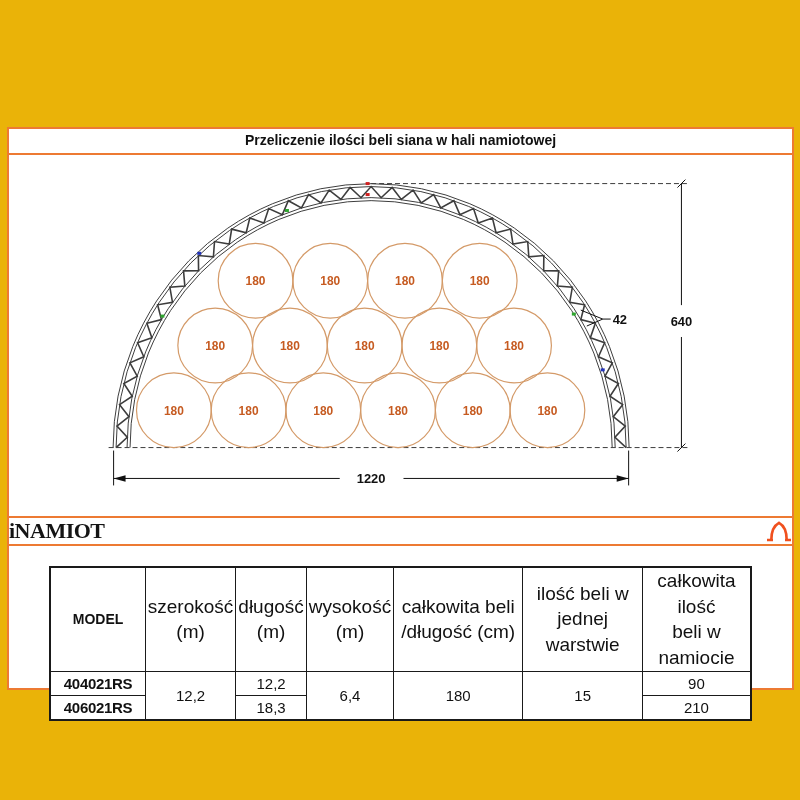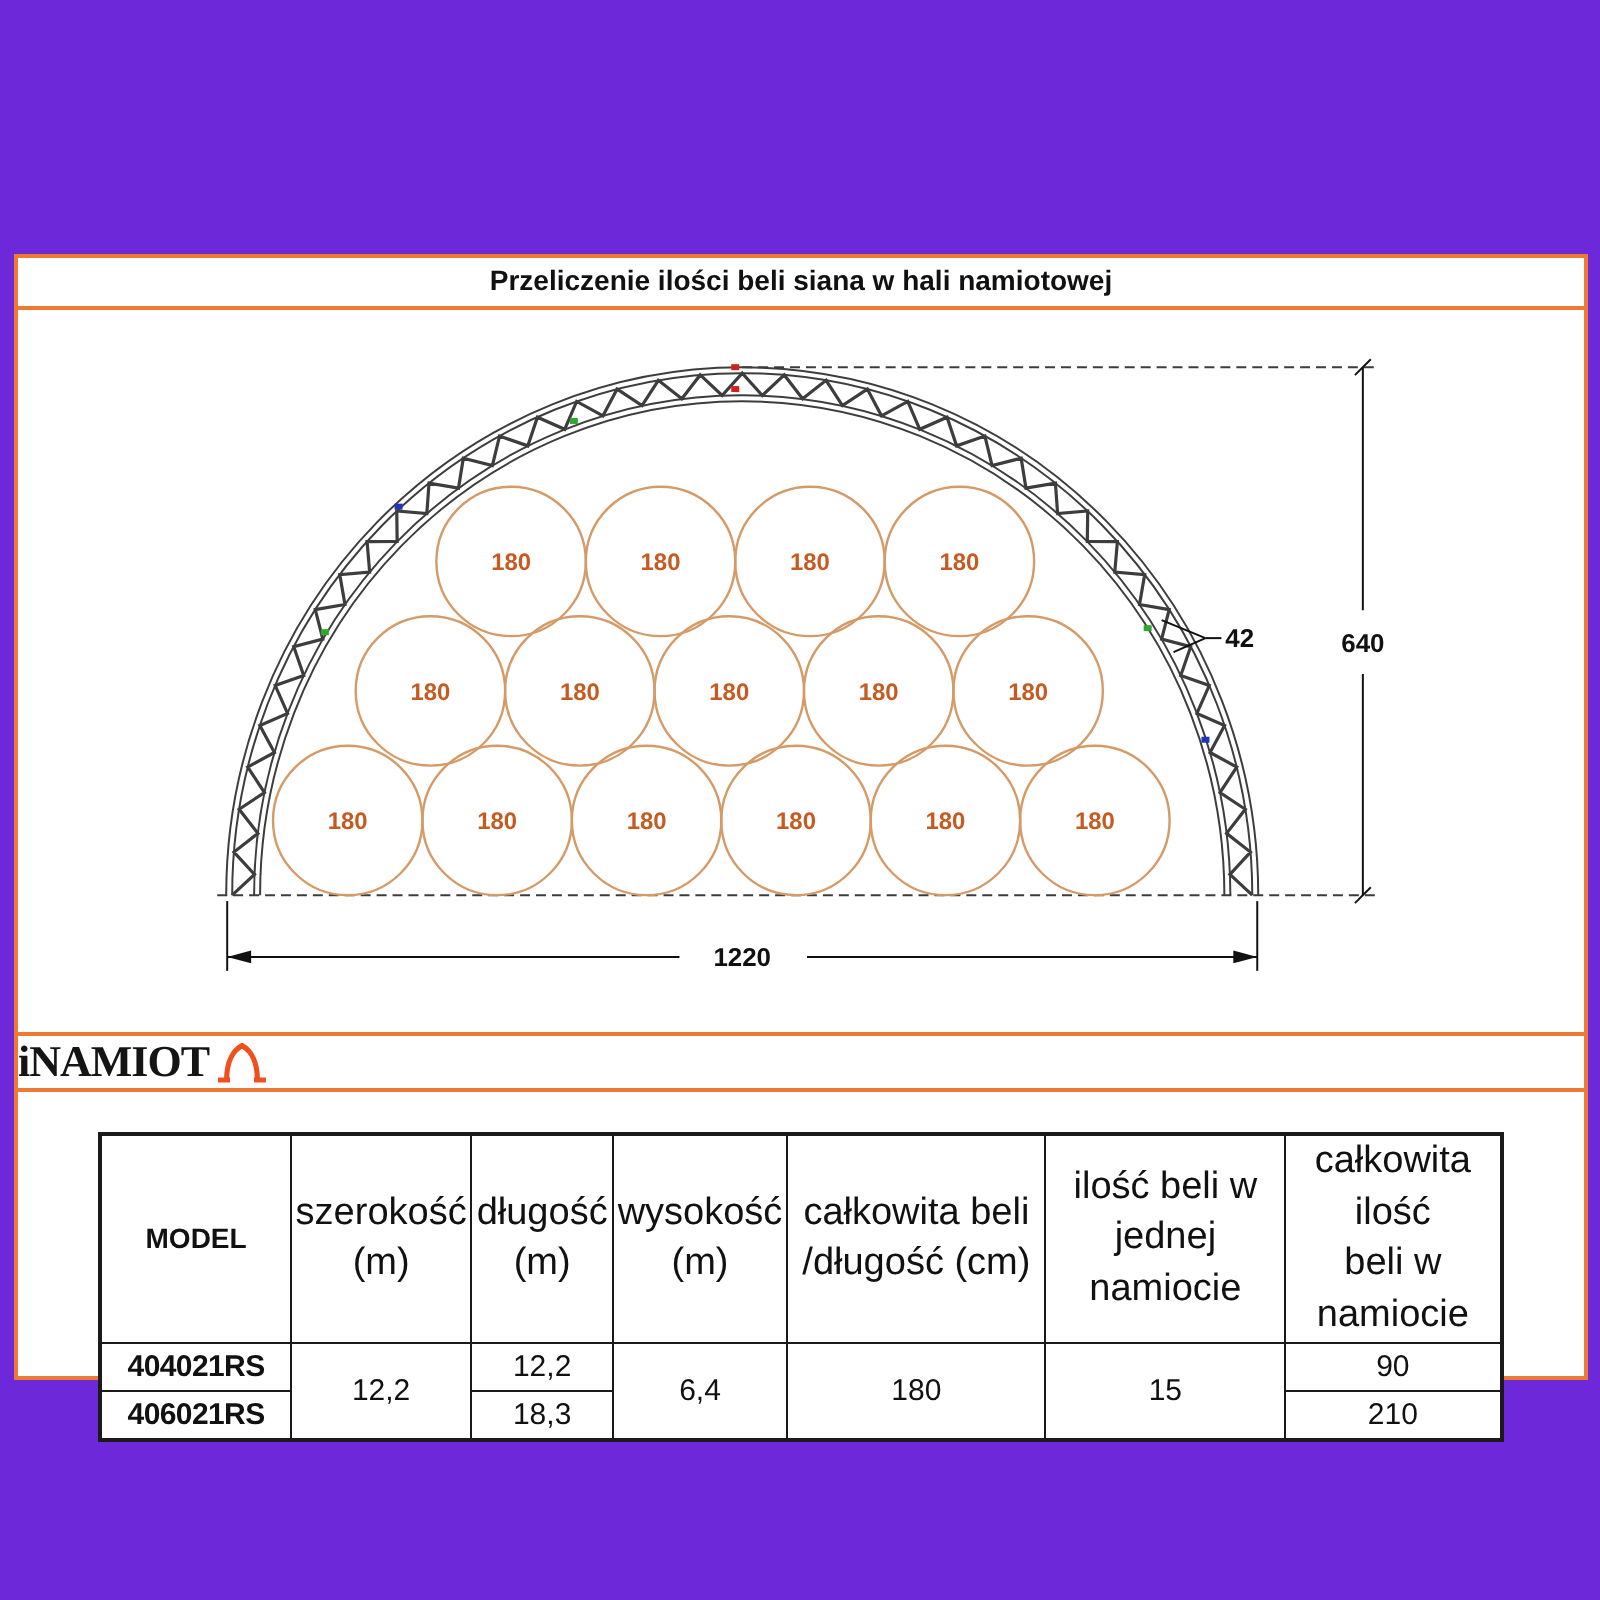--- a/index.html
+++ b/index.html
@@ -1,33 +1,33 @@
 <!DOCTYPE html>
 <html style="--accent: #ED7A33; --truss: #3D3D3D; --bale-stroke: #D49A68; --bale-text: #C65B21;"><head>
 <meta charset="utf-8">
 <style>
   html,body{margin:0;padding:0;background:#ffffff;}
   .sheet{
-    position:relative;width:800px;height:800px;background:#6d28d9;
+    position:relative;width:800px;height:800px;background:#eab308;
     font-family:"Liberation Sans",sans-serif;color:#111;overflow:hidden;
   }
   .content-frame{
     position:absolute;left:7px;top:127px;width:787px;height:563px;
     border:2px solid var(--accent,#ED7A33);box-sizing:border-box;background:#fff;
   }
   .row{box-sizing:border-box;}
   .title-row{
     height:26px;border-bottom:2px solid var(--accent,#ED7A33);
     text-align:center;line-height:23px;font-size:14px;font-weight:bold;
   }
   .diagram-row{height:363px;border-bottom:2px solid var(--accent,#ED7A33);}
   .diagram-row svg{display:block;width:100%;height:100%;}
   .logo-row{
     height:28px;border-bottom:2px solid var(--accent,#ED7A33);
-    display:flex;align-items:center;justify-content:flex-start;gap:3px;
+    display:flex;align-items:center;justify-content:space-between;gap:3px;
   }
   .logo-text{
     font-family:"Liberation Serif",serif;font-weight:bold;font-size:22px;
     letter-spacing:-0.5px;color:#141414;line-height:1;
   }
   .logo-icon{display:block;}
   .table-row{display:flex;justify-content:center;align-items:flex-end;padding-top:20px;}
   table.spec{
     border-collapse:collapse;table-layout:fixed;
     border:2px solid #1a1a1a;
@@ -160,21 +160,21 @@
           <th>
             <span class="hl">wysokość</span>
             <span class="hl">(m)</span>
           </th>
           <th>
             <span class="hl">całkowita beli</span>
             <span class="hl">/długość (cm)</span>
           </th>
           <th>
             <span class="hl">ilość beli w jednej</span>
-            <span class="hl">namiocie</span>
+            <span class="hl">warstwie</span>
           </th>
           <th>
             <span class="hl">całkowita ilość</span>
             <span class="hl">beli w namiocie</span>
           </th>
         </tr>
         <tr>
           <td class="model-cell">404021RS</td>
           <td rowspan="2">12,2</td>
           <td>12,2</td>

